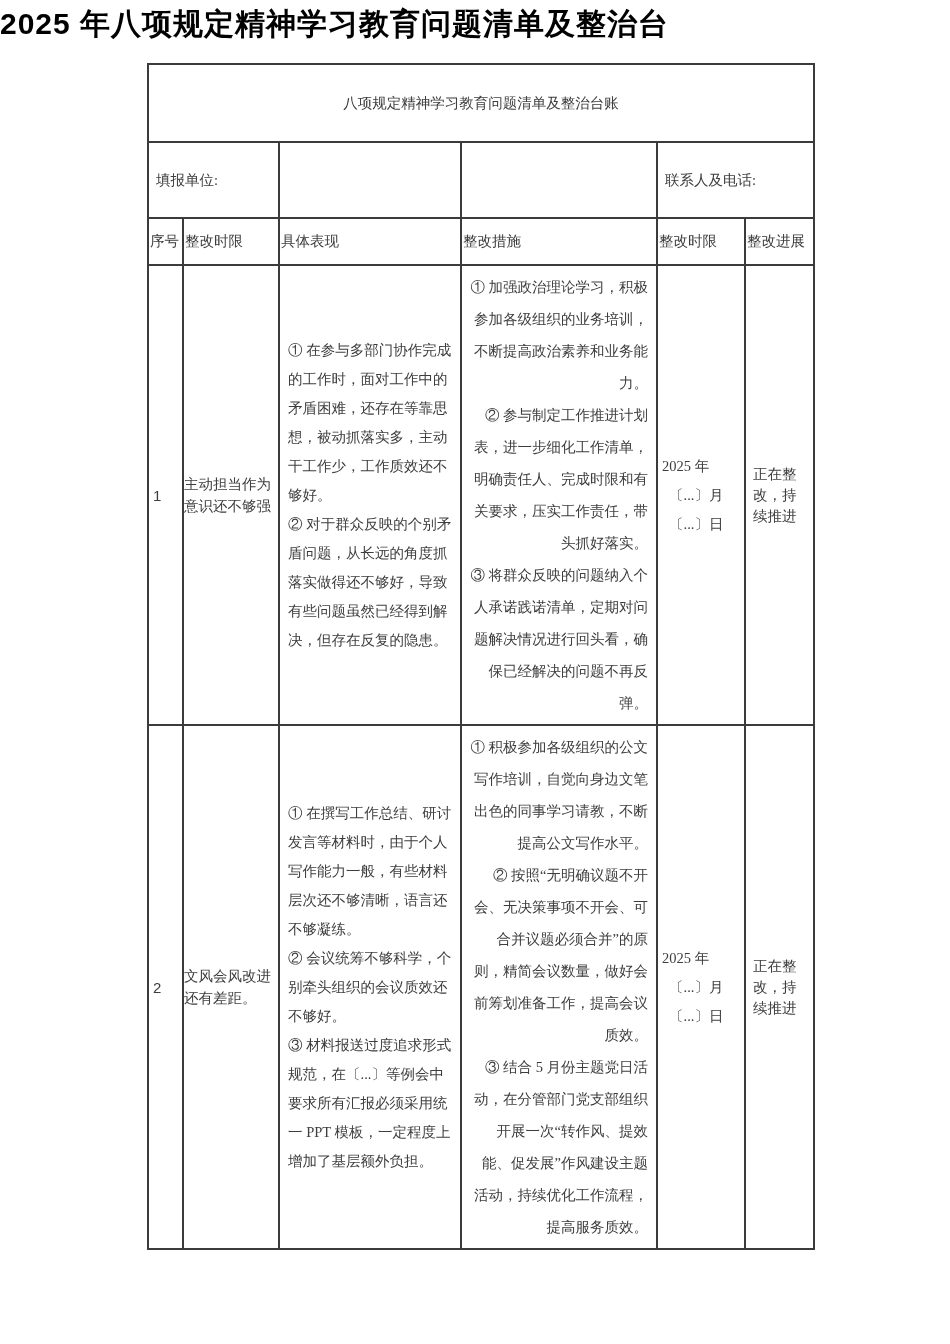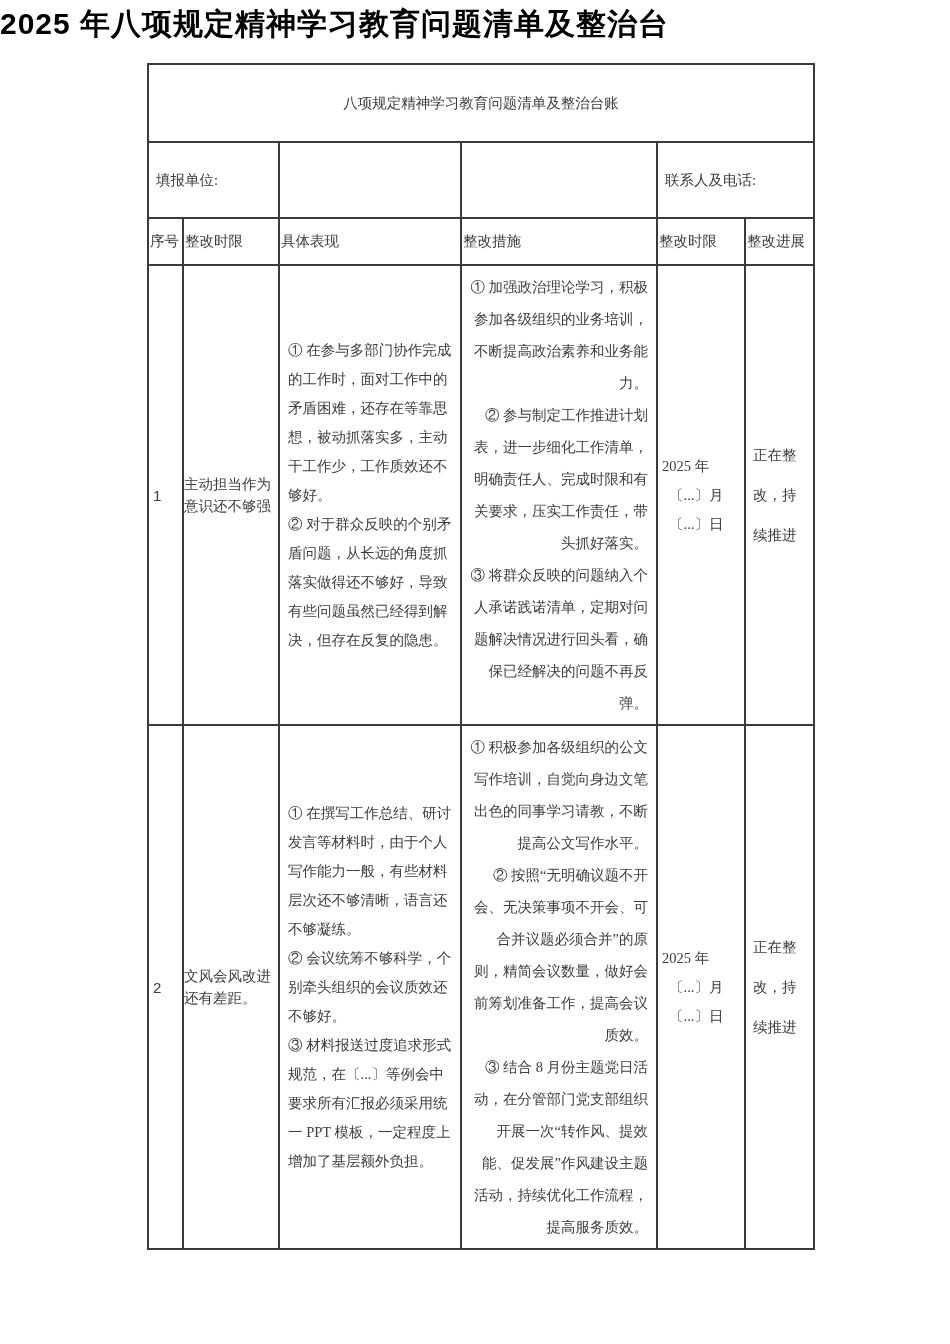--- a/index.html
+++ b/index.html
@@ -37,21 +37,21 @@
   .no-cell{
     font-family:"Liberation Sans","DejaVu Sans",sans-serif;
     font-size:15px;text-align:left;padding:0 2px 0 4px;
   }
   .problem-cell{line-height:22px;padding:5px 0;}
   .manifest-cell{line-height:29px;}
   .measure-cell{line-height:32px;text-align:right;}
   .body-cell p{margin:0;}
   .deadline-cell{line-height:29px;padding:5px 4px;}
   .deadline-line2,.deadline-line3{padding-left:7px;}
-  .progress-cell{line-height:40px;padding:3px 7px;}
+  .progress-cell{line-height:21px;padding:3px 7px;}
   .row-1{height:299px;}
   .row-2{height:377px;}
 </style>
 </head>
 <body>
 
 <div class="doc-title">
   <div>2025 年八项规定精神学习教育问题清单及整治台</div>
 </div>
 
@@ -111,21 +111,21 @@
       <td class="no-cell">2</td>
       <td class="problem-cell">文风会风改进还有差距。</td>
       <td class="body-cell manifest-cell">
         <p>① 在撰写工作总结、研讨发言等材料时，由于个人写作能力一般，有些材料层次还不够清晰，语言还不够凝练。</p>
         <p>② 会议统筹不够科学，个别牵头组织的会议质效还不够好。</p>
         <p>③ 材料报送过度追求形式规范，在〔...〕等例会中要求所有汇报必须采用统一 PPT 模板，一定程度上增加了基层额外负担。</p>
       </td>
       <td class="body-cell measure-cell">
         <p>① 积极参加各级组织的公文写作培训，自觉向身边文笔出色的同事学习请教，不断提高公文写作水平。</p>
         <p>② 按照“无明确议题不开会、无决策事项不开会、可合并议题必须合并”的原则，精简会议数量，做好会前筹划准备工作，提高会议质效。</p>
-        <p>③ 结合 8 月份主题党日活动，在分管部门党支部组织开展一次“转作风、提效能、促发展”作风建设主题活动，持续优化工作流程，提高服务质效。</p>
+        <p>③ 结合 5 月份主题党日活动，在分管部门党支部组织开展一次“转作风、提效能、促发展”作风建设主题活动，持续优化工作流程，提高服务质效。</p>
       </td>
       <td class="deadline-cell">
         <div class="deadline-line1">2025 年</div>
         <div class="deadline-line2">〔...〕月</div>
         <div class="deadline-line3">〔...〕日</div>
       </td>
       <td class="progress-cell">正在整改，持续推进</td>
     </tr>
   </tbody>
     </table>

